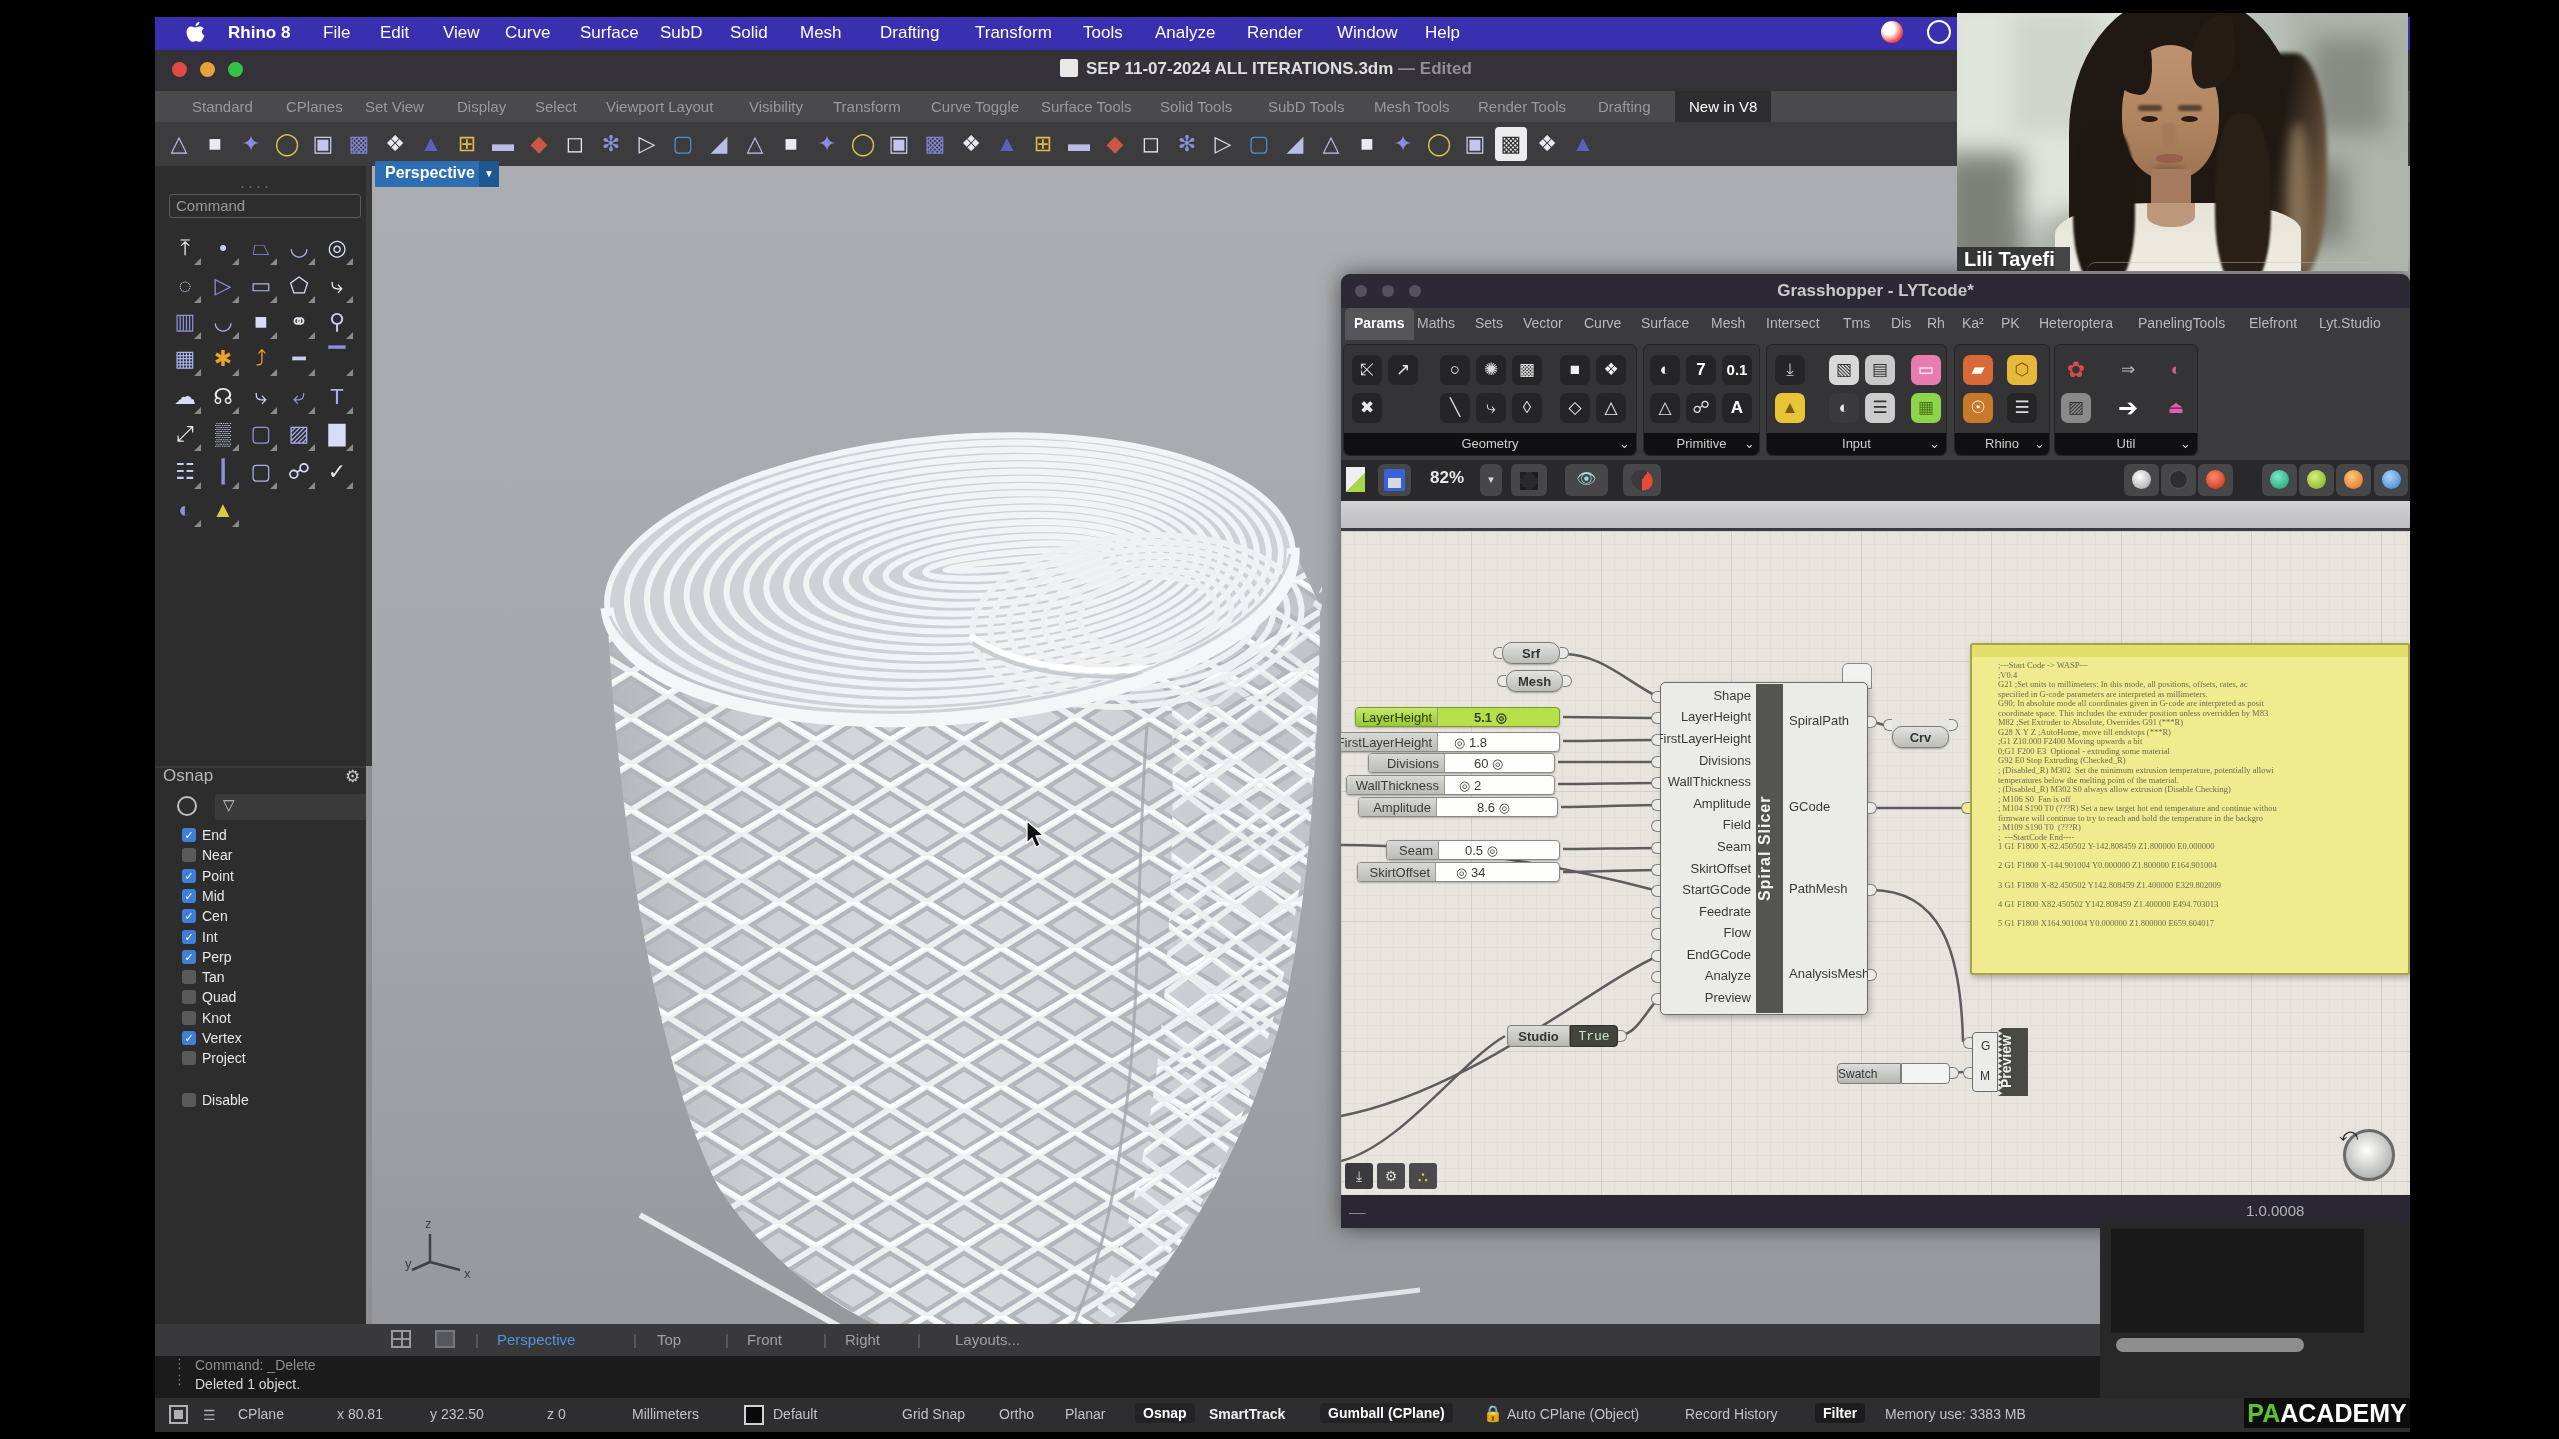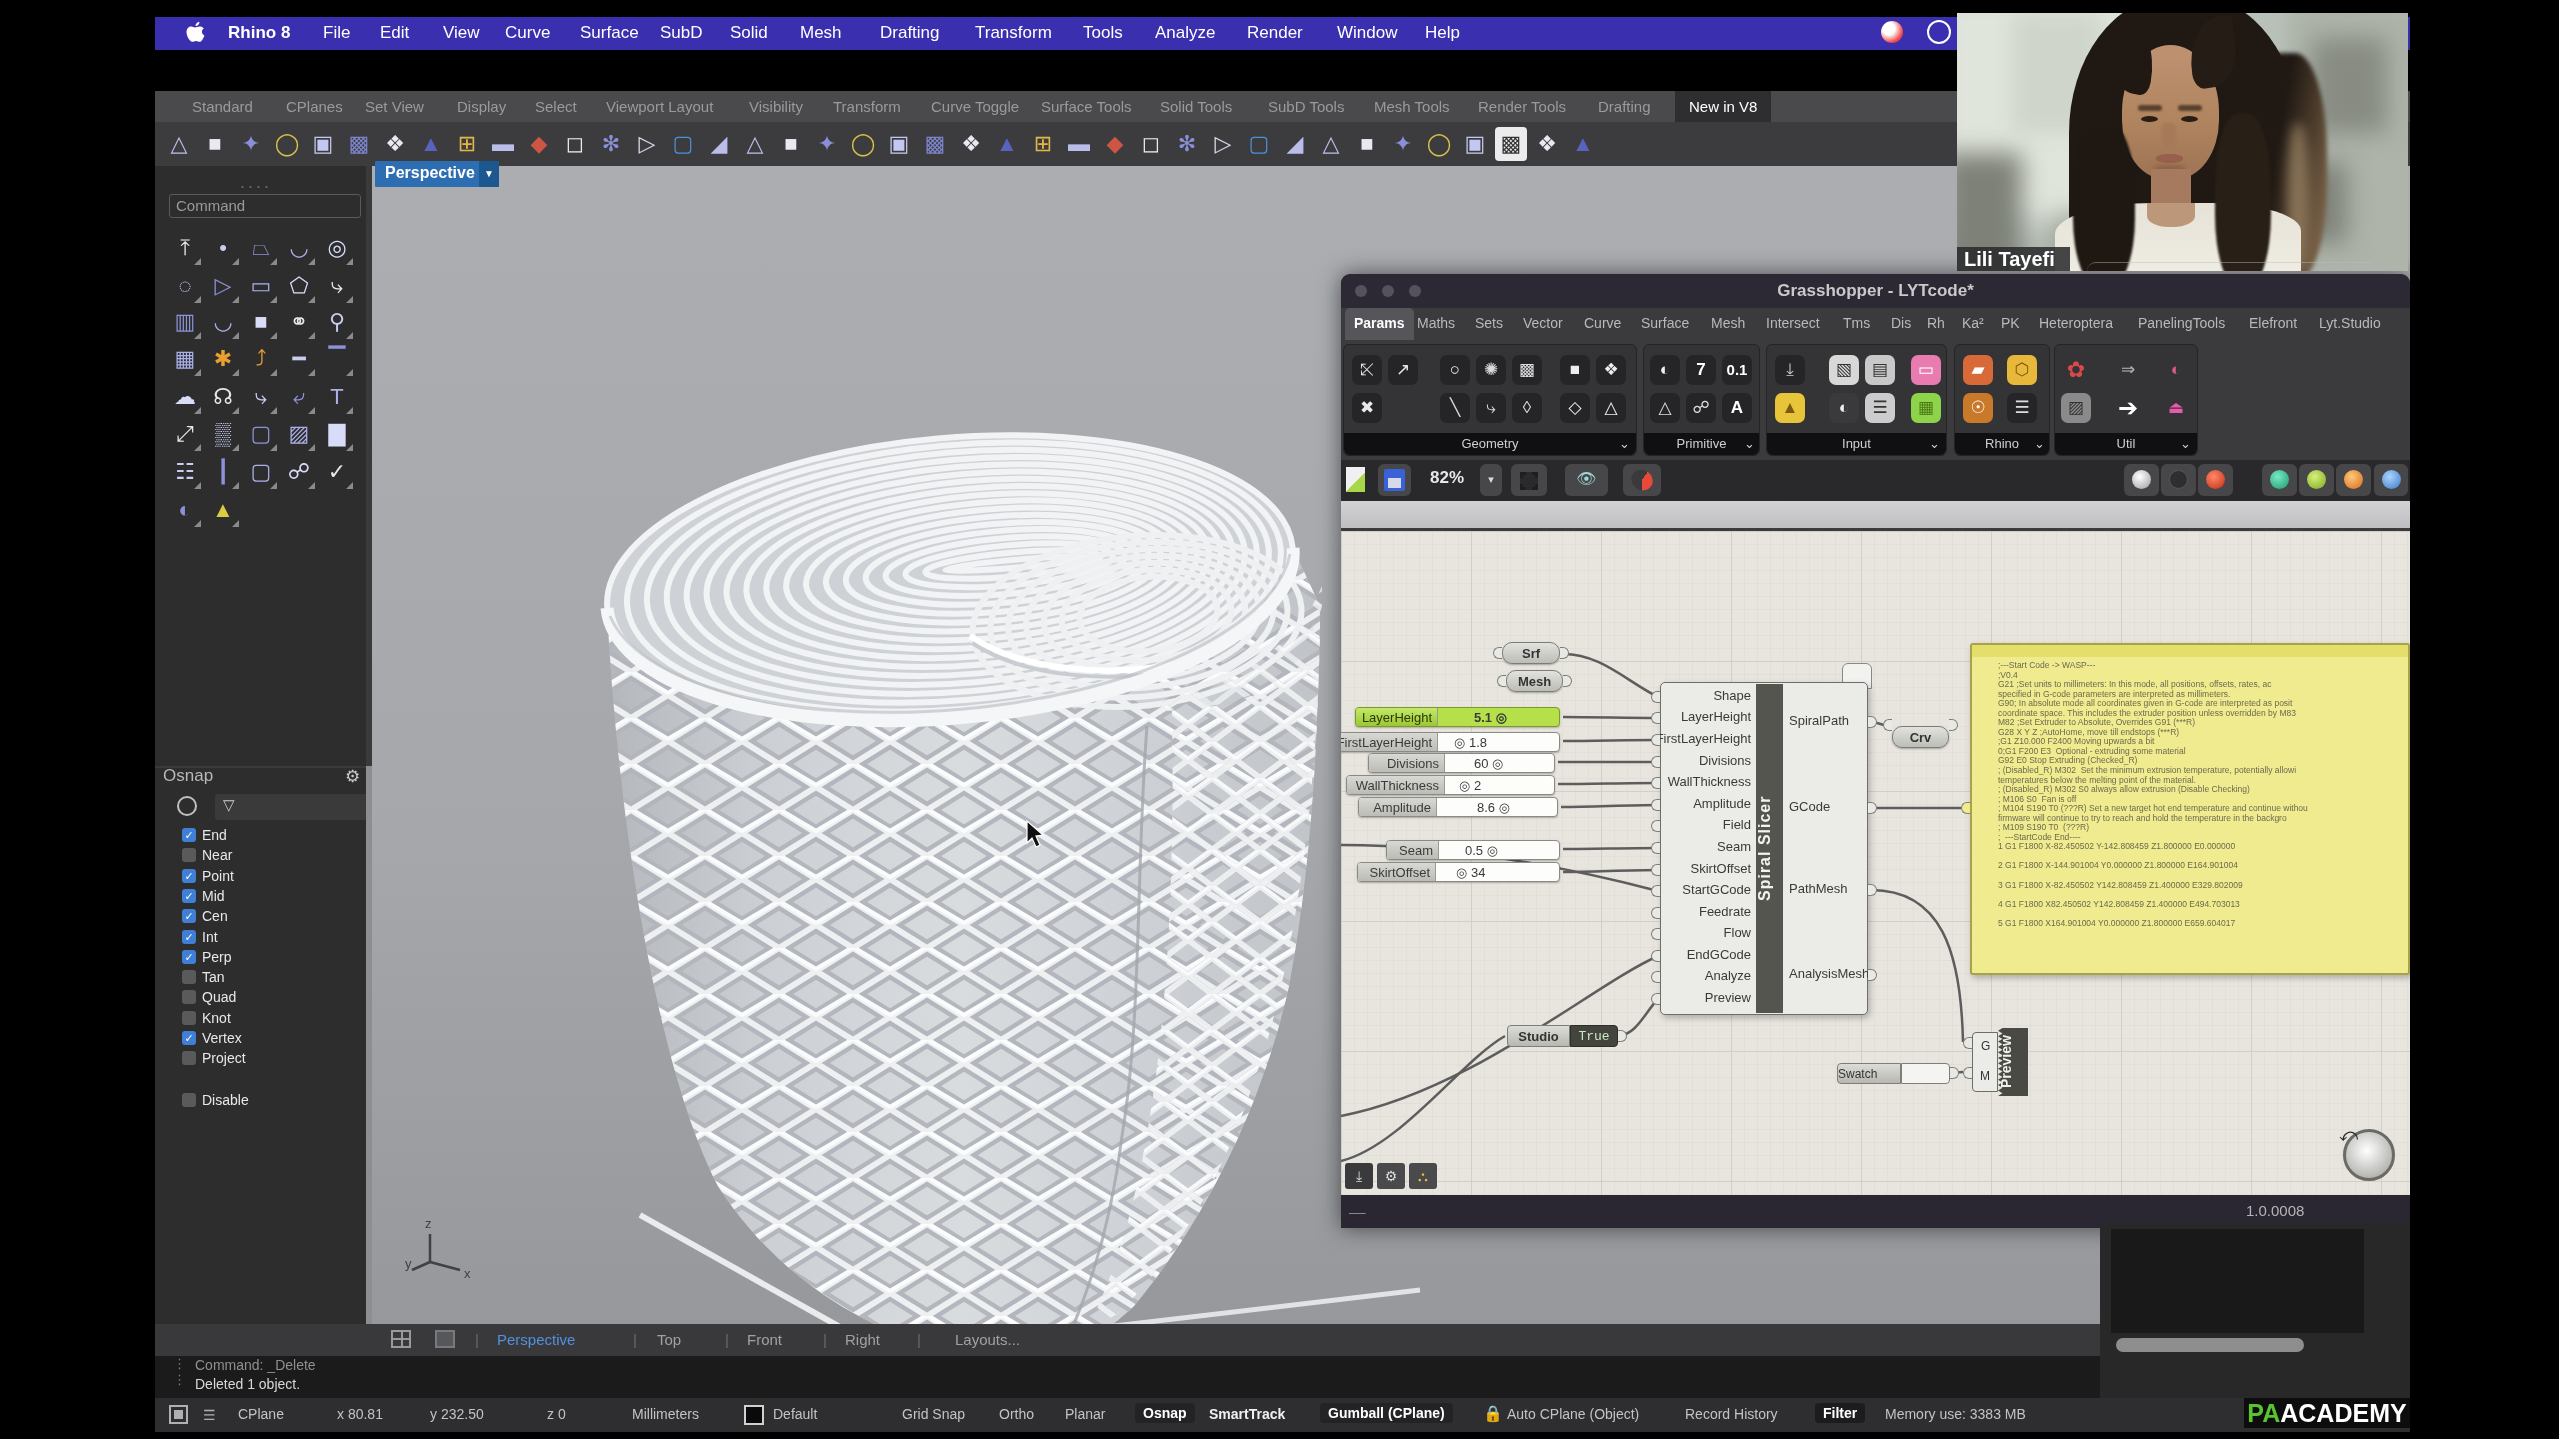--- a/index.html
+++ b/index.html
@@ -93,20 +93,26 @@
       <span style="left:645px;">Mesh</span>
       <span style="left:725px;">Drafting</span>
       <span style="left:820px;">Transform</span>
       <span style="left:928px;">Tools</span>
       <span style="left:1000px;">Analyze</span>
       <span style="left:1092px;">Render</span>
       <span style="left:1182px;">Window</span>
       <span style="left:1270px;">Help</span>
       <span style="left:1726px;top:4px;width:22px;height:22px;border-radius:50%;background:radial-gradient(circle at 35% 35%,#fff 30%,#e44 70%);display:inline-block;position:absolute"></span>
       <span style="left:1772px;top:3px;width:24px;height:24px;border-radius:50%;border:2.5px solid #fff;display:inline-block;position:absolute"></span>
+    </div>
+<div id="titlebar" class="abs">
+      <div class="tl" style="left:17px;background:#e24b41"></div>
+      <div class="tl" style="left:45px;background:#e9a13c"></div>
+      <div class="tl" style="left:73px;background:#35c148"></div>
+      <div class="abs" style="left:905px;top:9px;width:600px;text-align:left;color:#dedede;font-size:17px;font-weight:bold;white-space:nowrap"><span style="display:inline-block;width:18px;height:18px;background:#e8e8e8;border-radius:2px;vertical-align:-3px;margin-right:8px"></span>SEP 11-07-2024 ALL ITERATIONS.3dm <span style="color:#8f8f91">—</span> <span style="color:#8f8f91">Edited</span></div>
     </div>
 <div id="tabsrow" class="abs">
       <span style="left:37px">Standard</span>
       <span style="left:131px">CPlanes</span>
       <span style="left:210px">Set View</span>
       <span style="left:302px">Display</span>
       <span style="left:380px">Select</span>
       <span style="left:451px">Viewport Layout</span>
       <span style="left:594px">Visibility</span>
       <span style="left:678px">Transform</span>
@@ -603,21 +609,21 @@
         <div class="nub nubR" style="left:527px;top:185px"></div>
         <div class="abs" style="left:448px;top:268px;color:#3a3a36;font-size:13px;white-space:nowrap">GCode</div>
         <div class="nub nubR" style="left:527px;top:271px"></div>
         <div class="abs" style="left:448px;top:350px;color:#3a3a36;font-size:13px;white-space:nowrap">PathMesh</div>
         <div class="nub nubR" style="left:527px;top:353px"></div>
         <div class="abs" style="left:448px;top:435px;color:#3a3a36;font-size:13px;white-space:nowrap">AnalysisMesh</div>
         <div class="nub nubR" style="left:527px;top:438px"></div>
 
 <div class="abs" style="left:629px;top:112px;width:440px;height:332px;background:#f0eb8e;border:2px solid #a8a24a;border-radius:3px;overflow:hidden;box-shadow:2px 3px 6px rgba(0,0,0,.25)">
 <div style="position:absolute;left:0;top:0;right:0;height:12px;background:#e4de6a"></div>
-<pre style="position:absolute;left:26px;top:16px;font-family:Liberation Sans, sans-serif;font-size:8.5px;line-height:9.55px;color:#6a6a52;margin:0">;---Start Code -&gt; WASP---
+<pre style="position:absolute;left:26px;top:16px;font-family:Liberation Serif, serif;font-size:8.5px;line-height:9.55px;color:#6a6a52;margin:0">;---Start Code -&gt; WASP---
 ;V0.4
 G21 ;Set units to millimeters: In this mode, all positions, offsets, rates, ac
 specified in G-code parameters are interpreted as millimeters.
 G90; In absolute mode all coordinates given in G-code are interpreted as posit
 coordinate space. This includes the extruder position unless overridden by M83
 M82 ;Set Extruder to Absolute, Overrides G91 (***R)
 G28 X Y Z ;AutoHome, move till endstops (***R)
 ;G1 Z10.000 F2400 Moving upwards a bit
 0;G1 F200 E3  Optional - extruding some material
 G92 E0 Stop Extruding (Checked_R)

